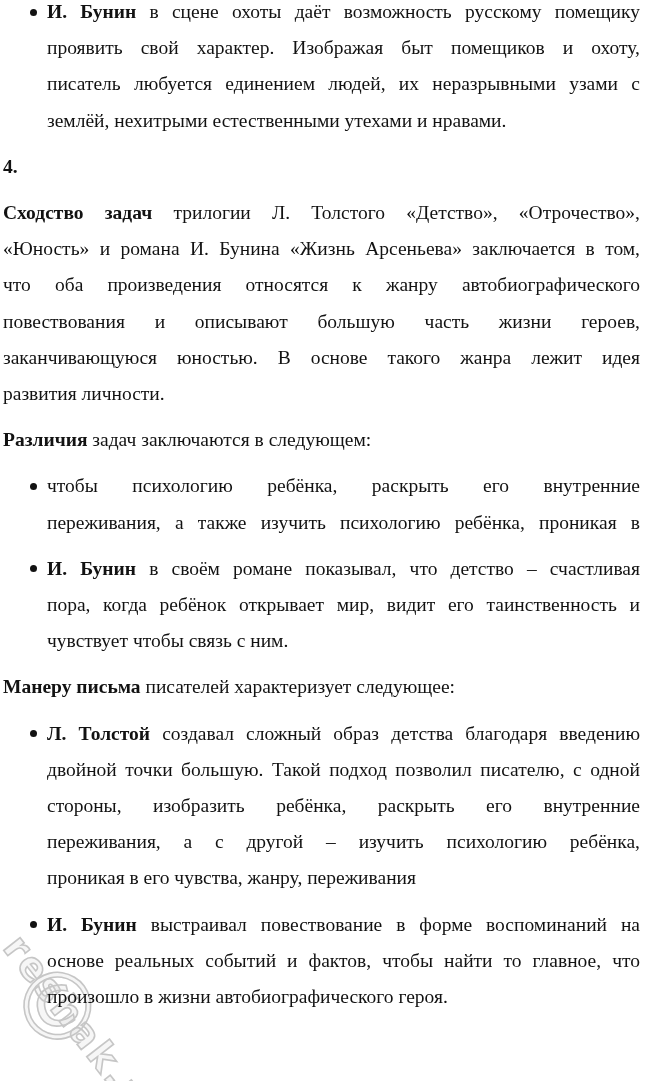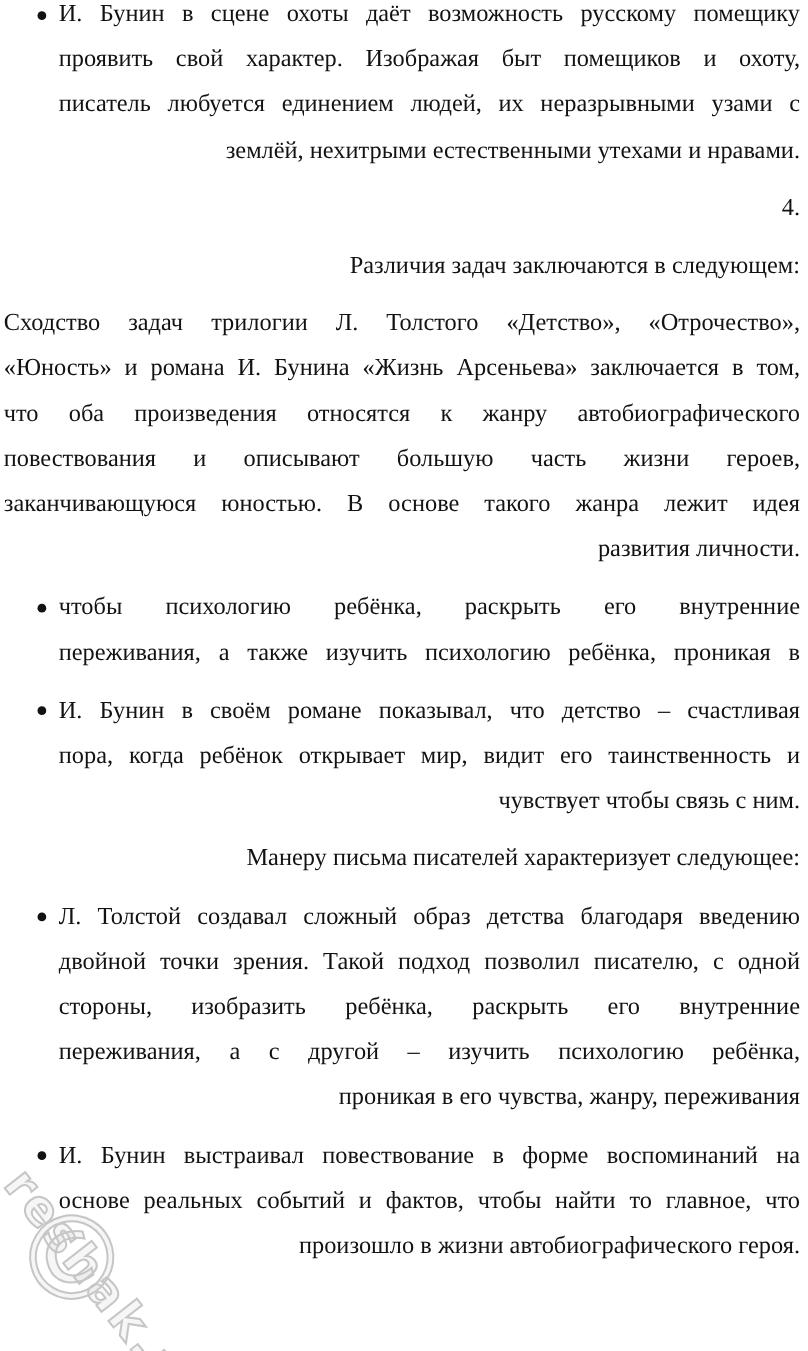--- a/index.html
+++ b/index.html
@@ -43,24 +43,24 @@
     border-radius: 50%;
     background: #121212;
   }
 
   .line {
     text-align: justify;
     text-align-last: justify;
     white-space: normal;
   }
   .line.last {
-    text-align: right;
+    text-align: left;
     text-align-last: auto;
   }
-  .line b { font-weight: normal; }
+  .line b { font-weight: bold; }
 
   
   .watermark {
     position: absolute;
     z-index: 0;
     pointer-events: none;
     font-family: "DejaVu Sans", sans-serif;
     color: rgba(205, 205, 205, 0.18);
     -webkit-text-stroke: 1.6px #c6c6c6;
   }
@@ -92,48 +92,48 @@
       <span class="bullet-dot"></span>
       <div class="line"><b>И. Бунин</b> в сцене охоты даёт возможность русскому помещику</div>
       <div class="line">проявить свой характер. Изображая быт помещиков и охоту,</div>
       <div class="line">писатель любуется единением людей, их неразрывными узами с</div>
       <div class="line last">землёй, нехитрыми естественными утехами и нравами.</div>
     </div>
     <div class="block para">
       <div class="line last"><b>4.</b></div>
     </div>
     <div class="block para">
-      <div class="line last"><b>Различия</b> задач заключаются в следующем:</div>
-    </div>
-    <div class="block para">
       <div class="line"><b>Сходство задач</b> трилогии Л. Толстого «Детство», «Отрочество»,</div>
       <div class="line">«Юность» и романа И. Бунина «Жизнь Арсеньева» заключается в том,</div>
       <div class="line">что оба произведения относятся к жанру автобиографического</div>
       <div class="line">повествования и описывают большую часть жизни героев,</div>
       <div class="line">заканчивающуюся юностью. В основе такого жанра лежит идея</div>
       <div class="line last">развития личности.</div>
+    </div>
+    <div class="block para">
+      <div class="line last"><b>Различия</b> задач заключаются в следующем:</div>
     </div>
     <div class="block bullet">
       <span class="bullet-dot"></span>
       <div class="line">чтобы психологию ребёнка, раскрыть его внутренние</div>
       <div class="line">переживания, а также изучить психологию ребёнка, проникая в</div>
     </div>
     <div class="block bullet">
       <span class="bullet-dot"></span>
       <div class="line"><b>И. Бунин</b> в своём романе показывал, что детство – счастливая</div>
       <div class="line">пора, когда ребёнок открывает мир, видит его таинственность и</div>
       <div class="line last">чувствует чтобы связь с ним.</div>
     </div>
     <div class="block para">
       <div class="line last"><b>Манеру письма</b> писателей характеризует следующее:</div>
     </div>
     <div class="block bullet">
       <span class="bullet-dot"></span>
       <div class="line"><b>Л. Толстой</b> создавал сложный образ детства благодаря введению</div>
-      <div class="line">двойной точки зрения. Такой подход позволил писателю, с одной</div>
+      <div class="line">двойной точки большую. Такой подход позволил писателю, с одной</div>
       <div class="line">стороны, изобразить ребёнка, раскрыть его внутренние</div>
       <div class="line">переживания, а с другой – изучить психологию ребёнка,</div>
       <div class="line last">проникая в его чувства, жанру, переживания</div>
     </div>
     <div class="block bullet">
       <span class="bullet-dot"></span>
       <div class="line"><b>И. Бунин</b> выстраивал повествование в форме воспоминаний на</div>
       <div class="line">основе реальных событий и фактов, чтобы найти то главное, что</div>
       <div class="line last">произошло в жизни автобиографического героя.</div>
     </div>

